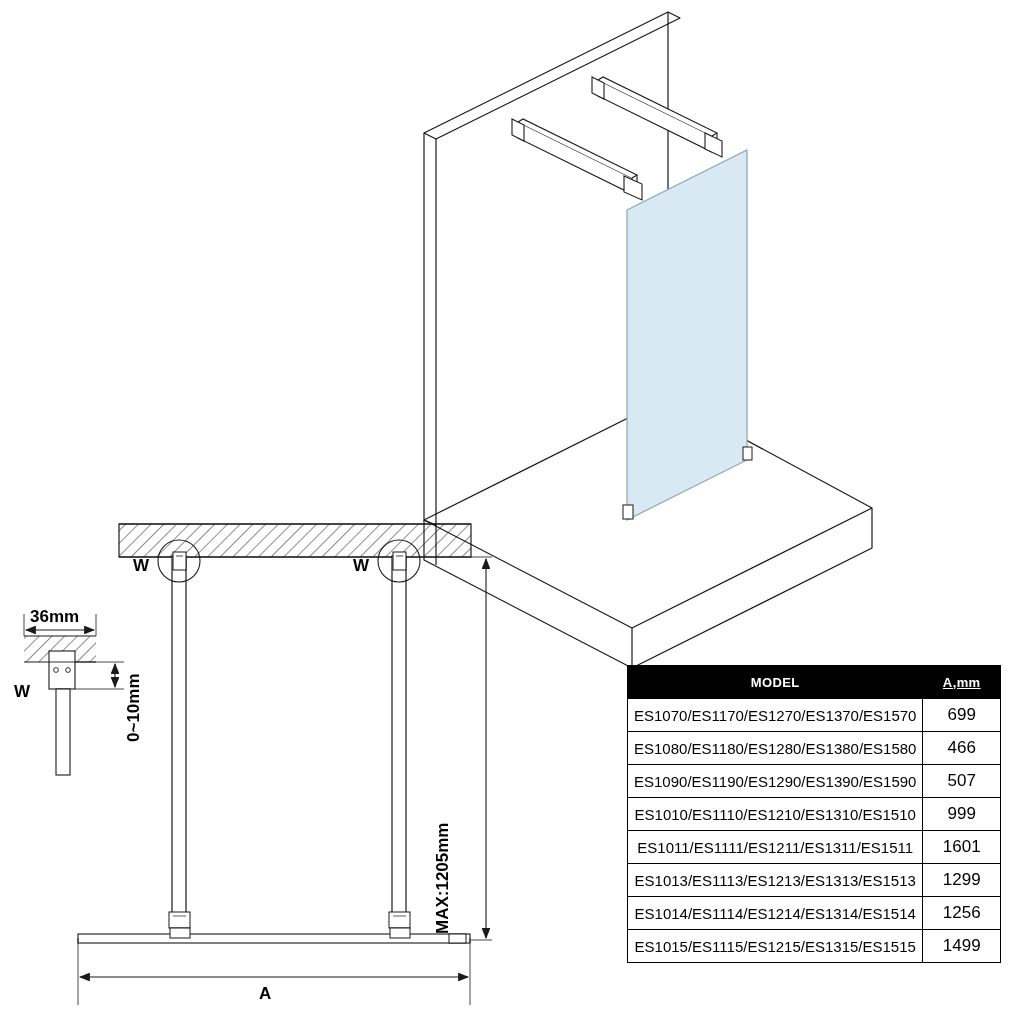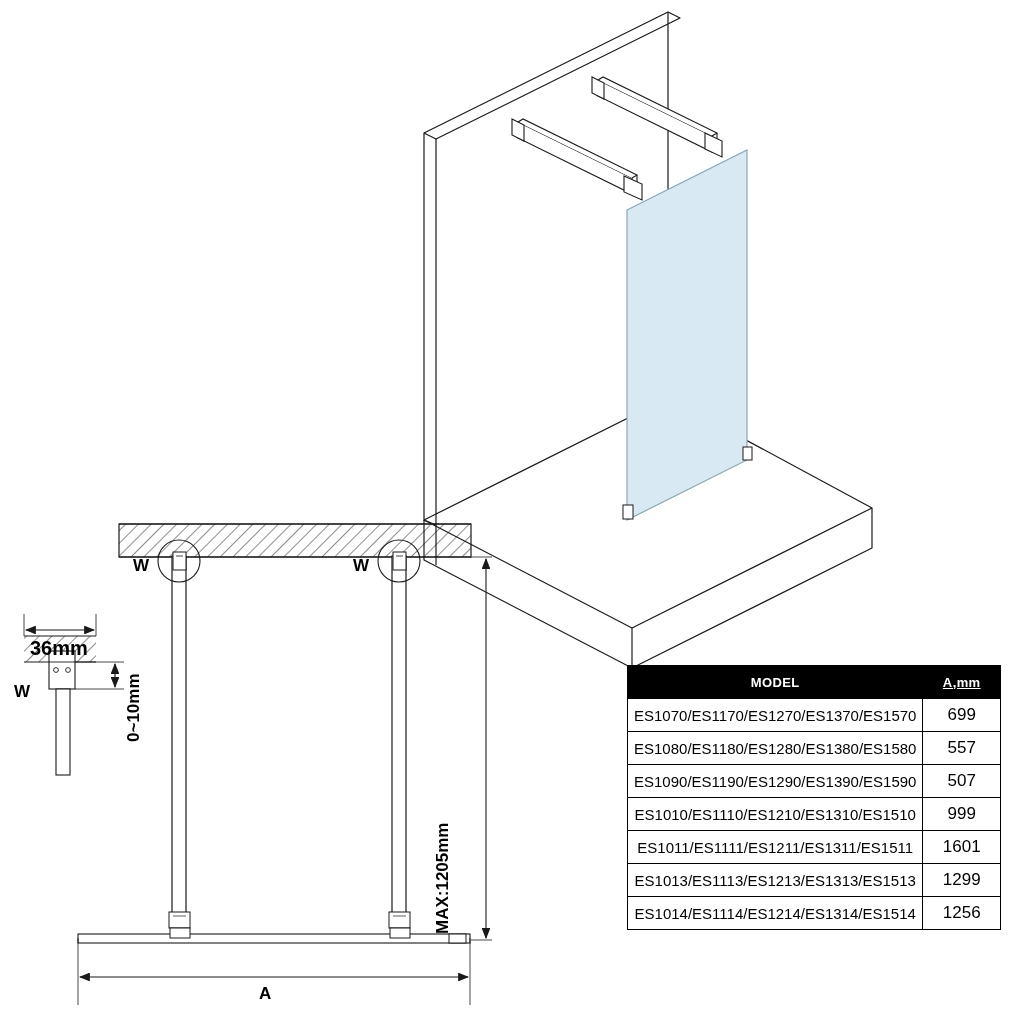--- a/index.html
+++ b/index.html
@@ -184,21 +184,21 @@
     <line x1="115" y1="664" x2="115" y2="687" stroke="#1a1a1a" stroke-width="1.1" marker-start="url(#arrStart)" marker-end="url(#arrEnd)"></line>
   </g>
 </svg>
 
 <div class="label" style="left:133px; top:556px; font-size:17px;">W</div>
 
 <div class="label" style="left:353px; top:556px; font-size:17px;">W</div>
 
 <div class="label" style="left:14px; top:682px; font-size:17px;">W</div>
 
-<div class="label" style="left:30px; top:637px; font-size:20px;">36mm</div>
+<div class="label" style="left:30px; top:607px; font-size:17px;">36mm</div>
 
 <div class="label vert" style="left:124px; top:742px; font-size:17px;">0~10mm</div>
 
 <div class="label vert" style="left:433px; top:934px; font-size:17px;">MAX:1205mm</div>
 
 <div class="label" style="left:259px; top:984px; font-size:17px;">A</div>
 
 <table id="spec-table">
   <thead>
     <tr>
@@ -206,21 +206,21 @@
       <th class="c2">A,mm</th>
     </tr>
   </thead>
   <tbody>
     <tr>
       <td class="model">ES1070/ES1170/ES1270/ES1370/ES1570</td>
       <td class="val">699</td>
     </tr>
     <tr>
       <td class="model">ES1080/ES1180/ES1280/ES1380/ES1580</td>
-      <td class="val">557</td>
+      <td class="val">466</td>
     </tr>
     <tr>
       <td class="model">ES1090/ES1190/ES1290/ES1390/ES1590</td>
       <td class="val">507</td>
     </tr>
     <tr>
       <td class="model">ES1010/ES1110/ES1210/ES1310/ES1510</td>
       <td class="val">999</td>
     </tr>
     <tr>
@@ -228,14 +228,18 @@
       <td class="val">1601</td>
     </tr>
     <tr>
       <td class="model">ES1013/ES1113/ES1213/ES1313/ES1513</td>
       <td class="val">1299</td>
     </tr>
     <tr>
       <td class="model">ES1014/ES1114/ES1214/ES1314/ES1514</td>
       <td class="val">1256</td>
     </tr>
+    <tr>
+      <td class="model">ES1015/ES1115/ES1215/ES1315/ES1515</td>
+      <td class="val">1499</td>
+    </tr>
   </tbody>
 </table>
 
 </body></html>

